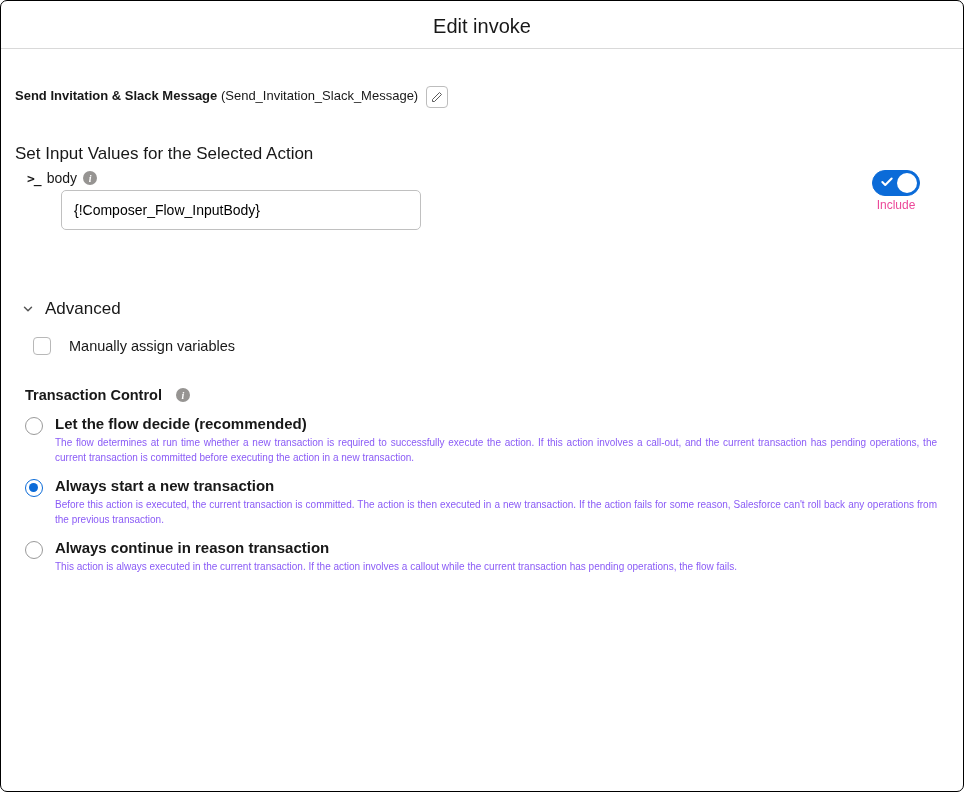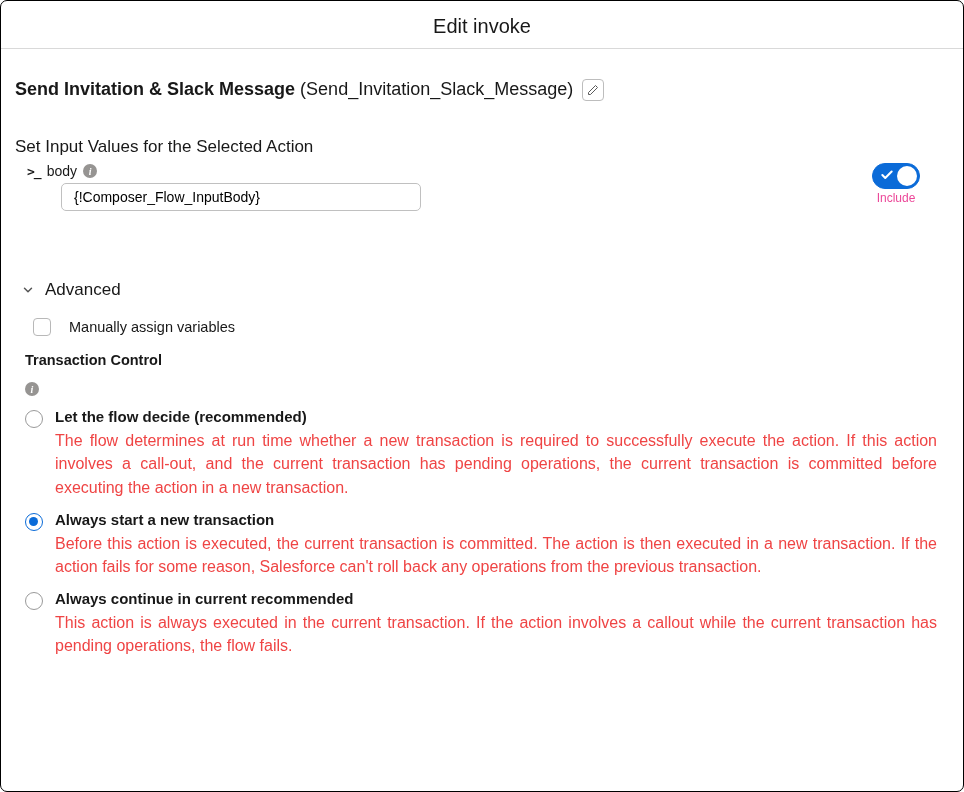--- a/index.html
+++ b/index.html
@@ -28,22 +28,22 @@
   }
   .content {
     padding: 24px 14px 0 14px;
   }
   .intro {
     font-size: 14.5px;
     line-height: 1.45;
     margin-bottom: 4px;
   }
   .action-line {
-    font-size: 18px;
-    margin-top: 6px;
+    font-size: 13px;
+    margin-top: 13px;
   }
   .action-label { font-weight: 700; }
   .action-api   { font-weight: 400; }
   .edit-btn {
     display: inline-flex;
     align-items: center;
     justify-content: center;
     width: 22px; height: 22px;
     border: 1px solid #bdbdbd;
     border-radius: 4px;
@@ -87,21 +87,21 @@
     background: #969492;
     color: #fff;
     font-size: 10px;
     font-style: italic;
     font-family: Georgia, serif;
     font-weight: 700;
     cursor: pointer;
   }
   .text-input {
     width: 360px;
-    height: 28px;
+    height: 40px;
     border: 1px solid #c0c0c0;
     border-radius: 5px;
     padding: 8px 12px;
     font-size: 14px;
     margin-left: 34px;
     background: #fff;
   }
   .include-col {
     text-align: center;
     width: 70px;
@@ -148,27 +148,26 @@
   }
   .chkbox {
     width: 18px; height: 18px;
     border: 1px solid #b8b8b8;
     border-radius: 4px;
     background: #fff;
     cursor: pointer;
   }
   .tc-heading {
     display: flex;
-    align-items: flex-start;
+    align-items: center;
     gap: 14px;
     font-weight: 700;
     font-size: 14.5px;
-    margin-top: 16px;
+    margin-top: 32px;
     margin-left: 10px;
-    flex-direction: column;
   }
   .radio-group {
     margin-left: 10px;
   }
   .radio-item {
     display: flex;
     gap: 12px;
     margin-top: 12px;
   }
   .radio {
@@ -189,23 +188,23 @@
     background: #0b6bd8;
     border-radius: 50%;
   }
   .radio-body { flex: 1; padding-right: 12px; }
   .radio-title {
     font-weight: 700;
     font-size: 15px;
     margin-bottom: 4px;
   }
   .radio-desc {
-    font-size: 16px;
+    font-size: 10px;
     line-height: 1.45;
-    color: #ef4444;
+    color: #8b5cf6;
     text-align: justify;
   }
 </style>
 </head>
 <body>
 
 <div class="frame">
 
   <div class="header">
     <div class="header-title">Edit invoke</div>
@@ -281,21 +280,21 @@
         <span class="radio selected"></span>
         <div class="radio-body">
           <div class="radio-title">Always start a new transaction</div>
           <div class="radio-desc">Before this action is executed, the current transaction is committed. The action is then executed in a new transaction. If the action fails for some reason, Salesforce can't roll back any operations from the previous transaction.</div>
         </div>
       </div>
 
       <div class="radio-item">
         <span class="radio"></span>
         <div class="radio-body">
-          <div class="radio-title">Always continue in current recommended</div>
+          <div class="radio-title">Always continue in reason transaction</div>
           <div class="radio-desc">This action is always executed in the current transaction. If the action involves a callout while the current transaction has pending operations, the flow fails.</div>
         </div>
       </div>
 
     </div>
 
   </div>
 </div>
 
 </body></html>

